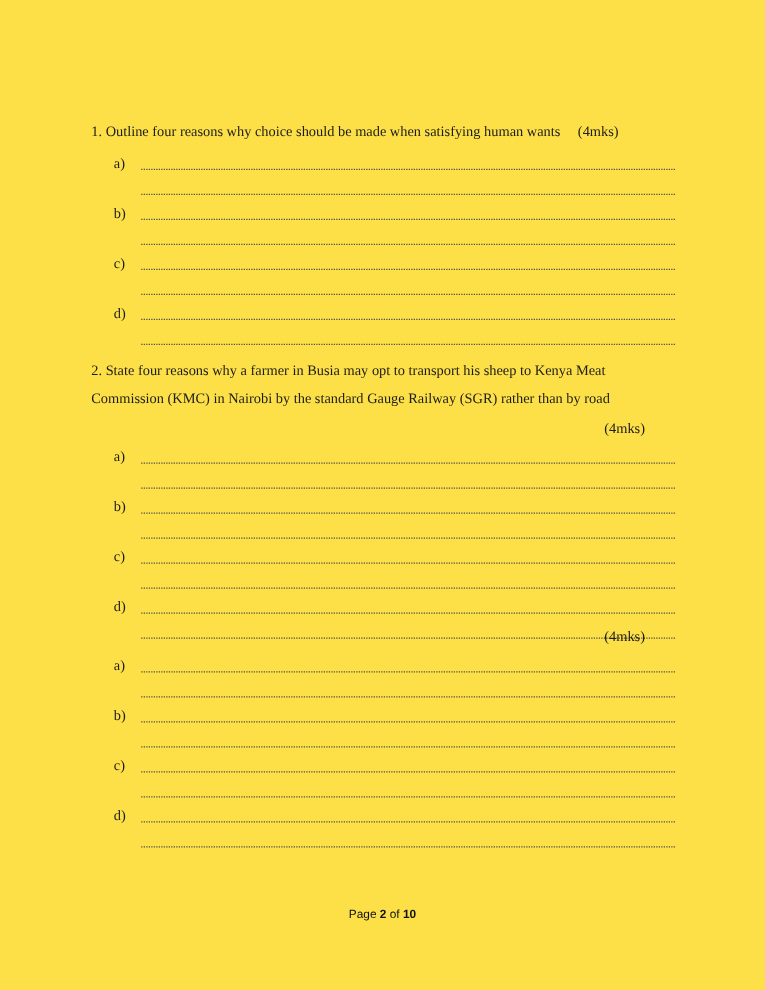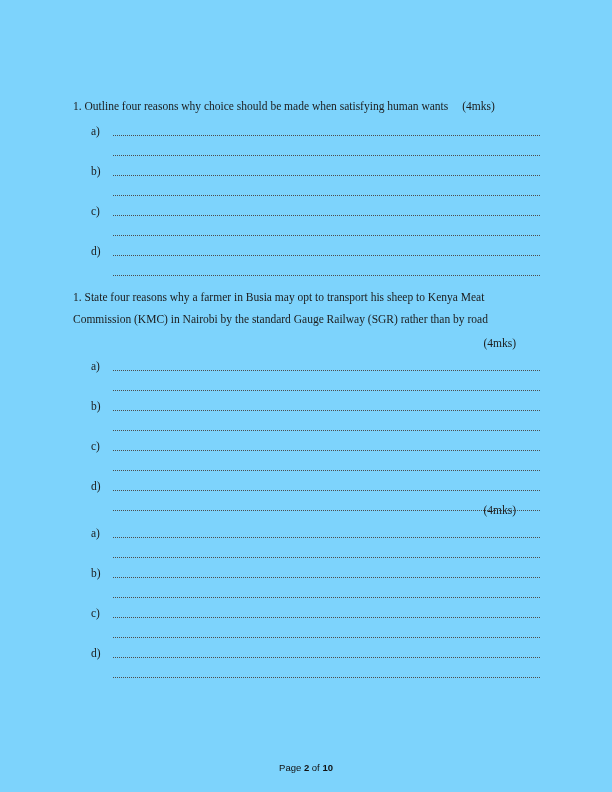--- a/index.html
+++ b/index.html
@@ -13,21 +13,21 @@
     font-family: "Liberation Serif", serif;
     color: #1c1c1c;
   }
   .page {
     position: relative;
     width: 612px;
     height: 792px;
     box-sizing: border-box;
     padding: 95px 72px 15px 73px;
     overflow: hidden;
-    background: #7dd3fc;
+    background: #fde047;
   }
   .question {
     margin-bottom: 7px;
   }
   .q-head {
     font-size: 11.5px;
     line-height: 22px;
     margin-bottom: 2px;
   }
   .q-marks-inline {
@@ -65,21 +65,20 @@
   }
   .footer {
     position: absolute;
     left: 0;
     right: 0;
     top: 726px;
     text-align: center;
     font-family: "Liberation Sans", sans-serif;
     font-size: 9.5px;
     color: #111111;
-    margin-top: 36px;
   }
   .footer b {
     font-weight: 700;
   }
 </style>
 </head>
 <body>
 
 <div class="page">
   <div id="questions-container">
@@ -116,21 +115,21 @@
           <div class="part-row">
             <span class="part-label">d)</span>
             <span class="dots"></span>
           </div>
           <div class="part-row second">
             <span class="dots"></span>
           </div>
         </div>
       </div>
       <div class="question">
-        <div class="q-head"><span class="q-text">1. State four reasons why a farmer in Busia may opt to transport his sheep to Kenya Meat Commission (KMC) in Nairobi by the standard Gauge Railway (SGR) rather than by road</span></div>
+        <div class="q-head"><span class="q-text">2. State four reasons why a farmer in Busia may opt to transport his sheep to Kenya Meat Commission (KMC) in Nairobi by the standard Gauge Railway (SGR) rather than by road</span></div>
         <div class="marks-line">(4mks)</div>
         <div class="part">
           <div class="part-row">
             <span class="part-label">a)</span>
             <span class="dots"></span>
           </div>
           <div class="part-row second">
             <span class="dots"></span>
           </div>
         </div>

